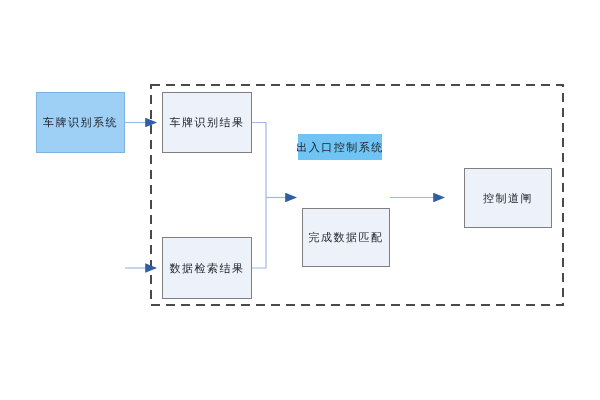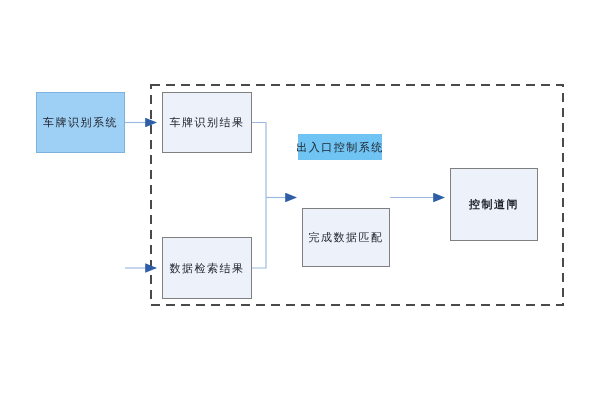--- a/index.html
+++ b/index.html
@@ -73,15 +73,15 @@
 
 
   <div class="node sys-label" style="left:298px; top:94px; width:84px; height:26px;margin-top:40px;">出入口控制系统</div>
 
   <div class="node inner-node" style="left:162px; top:237px; width:90px; height:62px;">数据检索结果</div>
 
   <div class="node inner-node" style="left:162px; top:92px; width:90px; height:61px;">车牌识别结果</div>
 
   <div class="node inner-node" style="left:302px; top:168px; width:88px; height:59px;margin-top:40px;">完成数据匹配</div>
 
-  <div class="node inner-node" style="left:450px; top:168px; width:88px; height:73px;font-weight:bold;">控制道闸</div>
+  <div class="node inner-node" style="left:464px; top:168px; width:88px; height:60px;">控制道闸</div>
 
 </div>
 
 </body></html>

